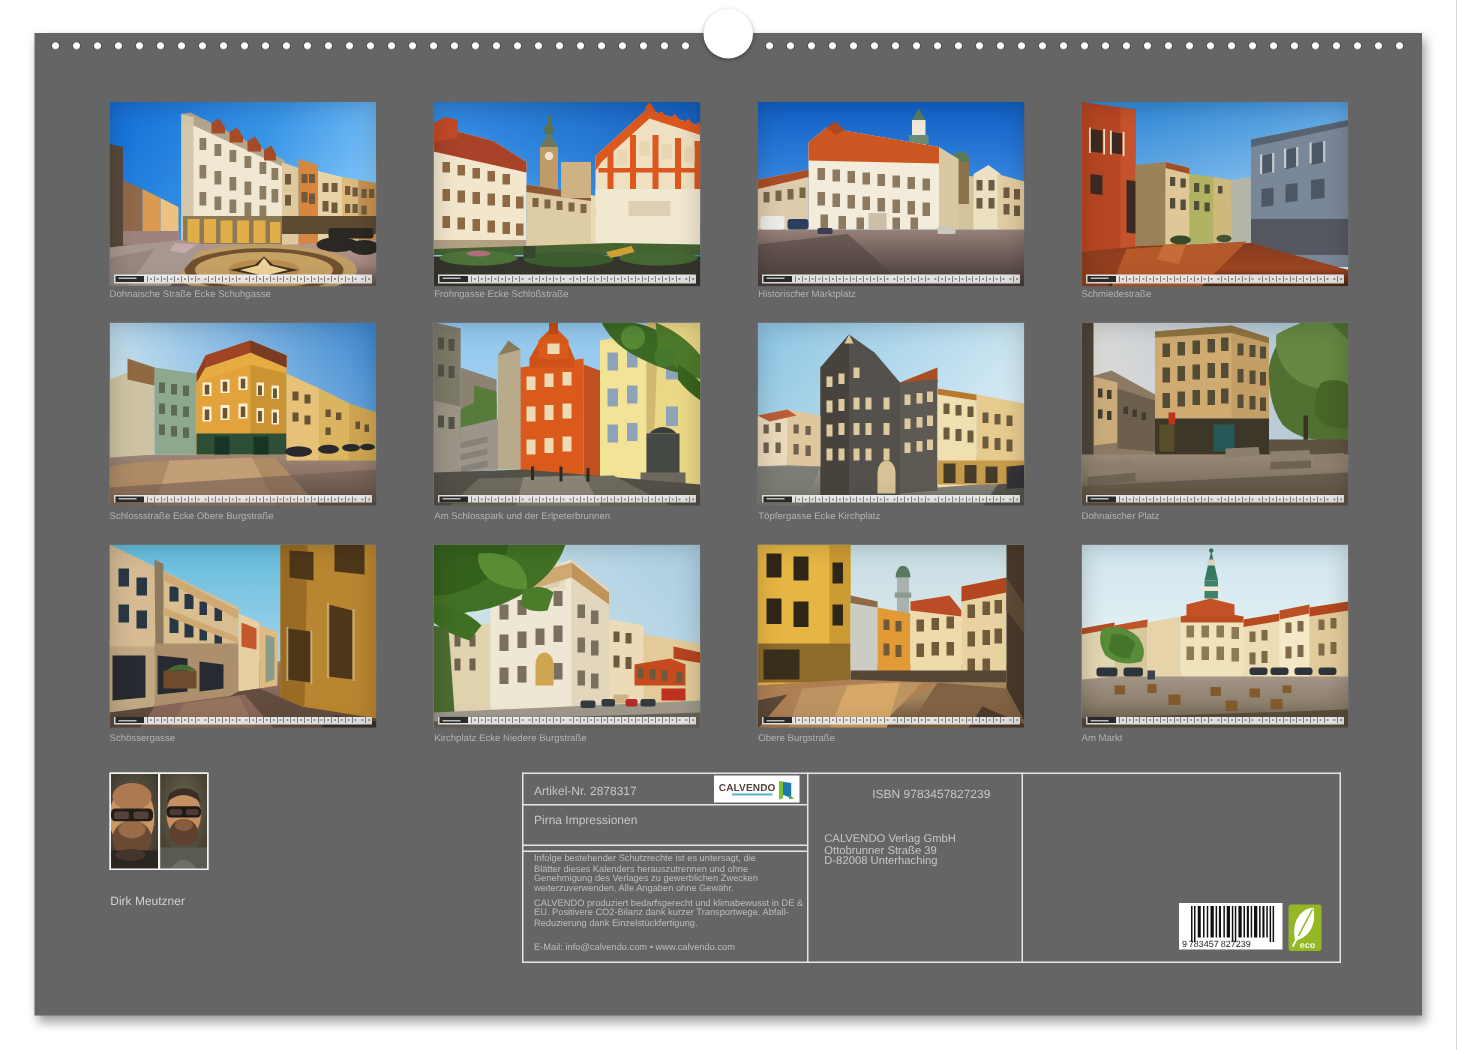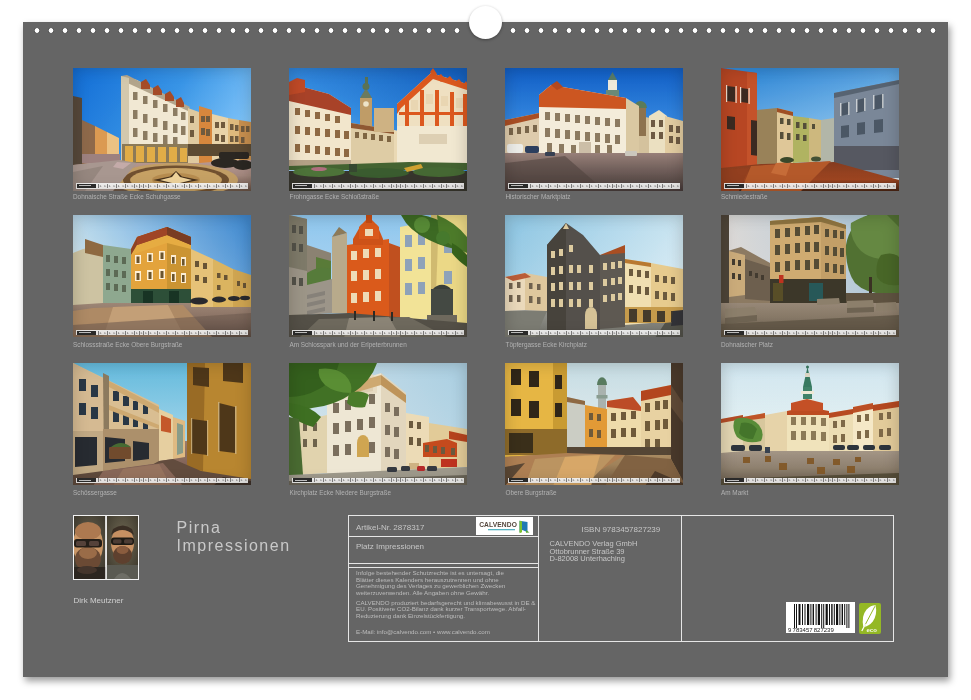--- a/index.html
+++ b/index.html
@@ -1086,39 +1086,38 @@
 <rect x="40" y="24.3" width="8.5" height="4.2" rx="1.5" fill="#4c3c34"></rect>
 <rect x="51" y="24.3" width="8.5" height="4.2" rx="1.5" fill="#4c3c34"></rect>
 <rect x="33.6" y="50" width="31.6" height="14" fill="#5a5a52"></rect>
 <path d="M41,64 q8,-12 17,0 z" fill="#6e6e66"></path>
 </g>
 <rect x="0.4" y="0.4" width="65.2" height="64.2" fill="none" stroke="#f2f2f2" stroke-width="1.2"></rect>
 <rect x="32.4" y="0" width="1.4" height="65" fill="#f2f2f2"></rect>
 </svg>
     </div>
   <div class="cap" style="left:50.5px;top:575px;font-size:8px;color:#d0d0d0;">Dirk Meutzner</div>
-  <div id="title">Pirna<br>Impressionen</div>
 
   <div class="bd" style="left:325.3px;top:493px;width:544px;height:126px;border:0;"></div>
   <div class="ln" style="left:325.3px;top:493px;width:545.4px;height:0.9px;"></div>
   <div class="ln" style="left:325.3px;top:618.6px;width:545.4px;height:0.9px;"></div>
   <div class="ln" style="left:325.3px;top:493px;width:0.9px;height:126.5px;"></div>
   <div class="ln" style="left:869.8px;top:493px;width:0.9px;height:126.5px;"></div>
   <div class="ln" style="left:514.6px;top:493px;width:0.9px;height:126.5px;"></div>
   <div class="ln" style="left:657.6px;top:493px;width:0.9px;height:126.5px;"></div>
   <div class="ln" style="left:325.3px;top:514px;width:190px;height:0.9px;"></div>
   <div class="ln" style="left:325.3px;top:541.4px;width:190px;height:0.9px;"></div>
   <div class="ln" style="left:325.3px;top:545px;width:190px;height:0.9px;"></div>
   <div class="tx" style="left:333px;top:501px;font-size:8px;">Artikel-Nr. 2878317</div>
-  <div class="tx" style="left:333px;top:519.5px;font-size:8px;">Platz Impressionen</div>
+  <div class="tx" style="left:333px;top:519.5px;font-size:8px;">Pirna Impressionen</div>
   <div class="tx" style="left:333px;top:548px;font-size:6.2px;line-height:6.6px;color:#bcbcbc;">Infolge bestehender Schutzrechte ist es untersagt, die<br>Blätter dieses Kalenders herauszutrennen und ohne<br>Genehmigung des Verlages zu gewerblichen Zwecken<br>weiterzuverwenden. Alle Angaben ohne Gewähr.</div>
     <div class="tx" style="left:333px;top:577.5px;font-size:6.2px;line-height:6.6px;color:#bcbcbc;">CALVENDO produziert bedarfsgerecht und klimabewusst in DE &amp;<br>EU. Positivere CO2-Bilanz dank kurzer Transportwege. Abfall-<br>Reduzierung dank Einzelstückfertigung.</div>
   <div class="tx" style="left:333px;top:605.5px;font-size:6.2px;color:#bcbcbc;">E-Mail: info@calvendo.com • www.calvendo.com</div>
   <div class="tx" style="left:526.5px;top:502.5px;font-size:8px;padding-left:32px;">ISBN 9783457827239</div>
-  <div class="tx" style="left:526.5px;top:518px;font-size:7.5px;line-height:7.5px;">CALVENDO Verlag GmbH<br>Ottobrunner Straße 39<br>D-82008 Unterhaching</div>
+  <div class="tx" style="left:526.5px;top:533px;font-size:7.5px;line-height:7.5px;">CALVENDO Verlag GmbH<br>Ottobrunner Straße 39<br>D-82008 Unterhaching</div>
 
   <div id="clogo" style="position:absolute;left:453.2px;top:494.5px;width:57px;height:18px;background:#fff;">
       <svg width="57" height="18" viewBox="0 0 57 18" style="display:block">
 <text x="3.2" y="10" font-family="Liberation Sans,sans-serif" font-size="6.7" font-weight="bold" fill="#54463c" letter-spacing="0.1">CALVENDO</text>
 <rect x="12" y="12" width="27" height="1.3" fill="#2aa0b4" opacity="0.8"></rect>
 <path d="M43.5,3.8 l8,1.2 0,10.2 -5,-2.2 -3,2.2 z" fill="#1f7ab4"></path>
 <path d="M43.5,3.8 l2.5,0.4 0,11 -2.5,1 z" fill="#7ac22e"></path>
 <path d="M50,13 l3.5,2.5 -3.5,0.2 z" fill="#5aa832"></path>
 </svg>
     </div>

